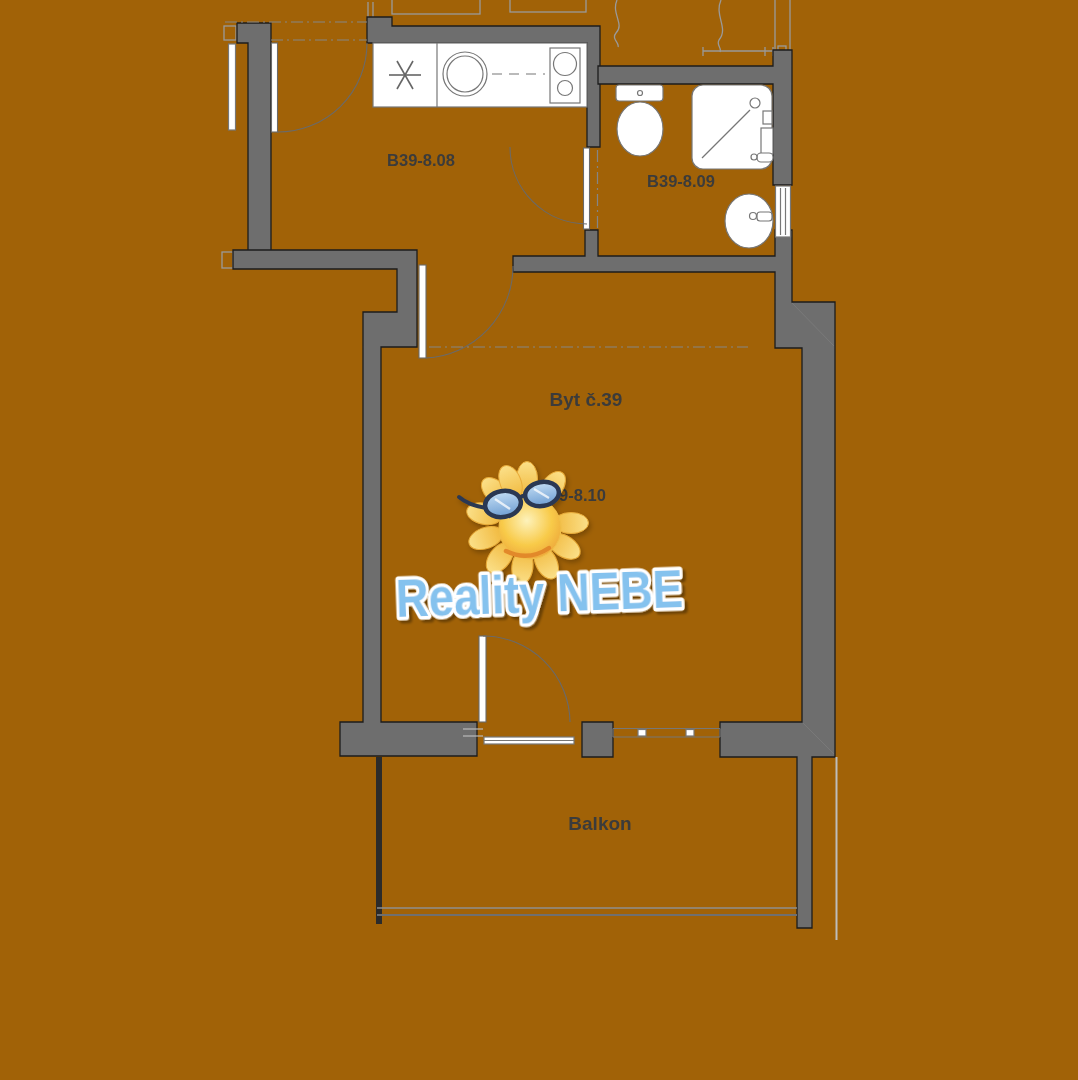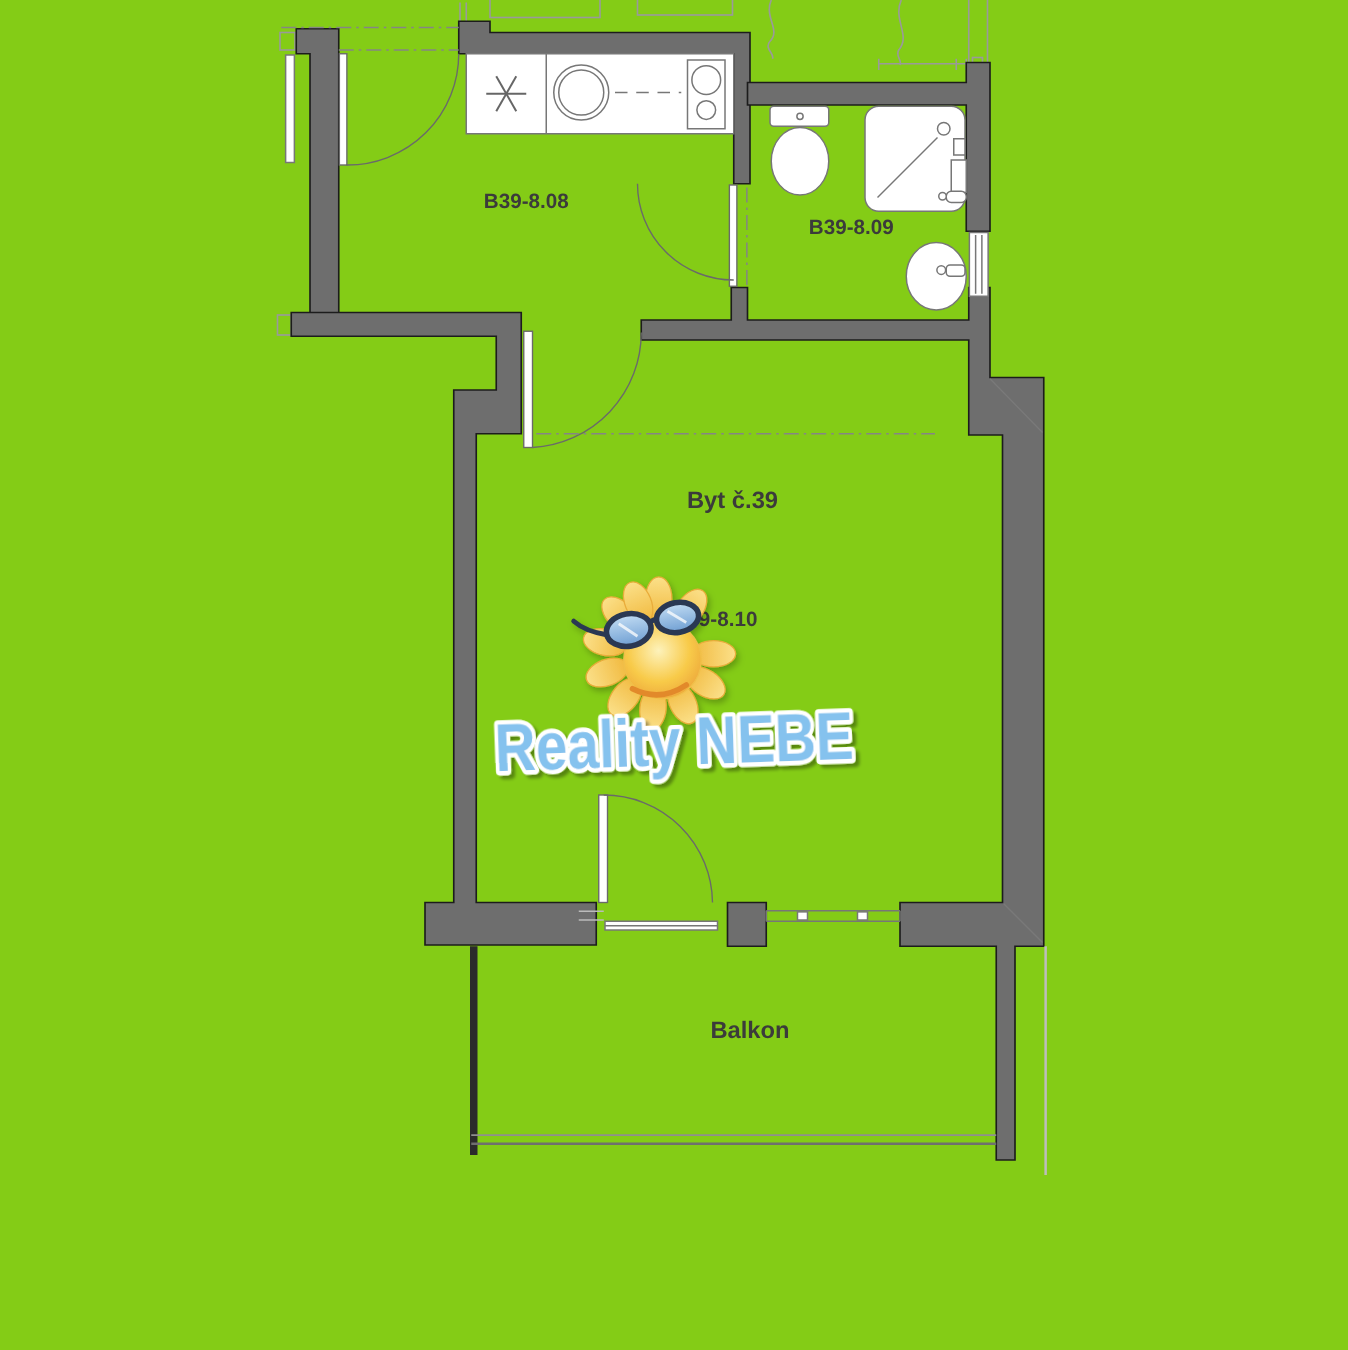--- a/index.html
+++ b/index.html
@@ -1,16 +1,16 @@
 <!DOCTYPE html>
 <html><head>
 <meta charset="utf-8">
 <style>
   html,body{margin:0;padding:0;background:#ffffff;}
-  #stage{position:relative;width:1078px;height:1080px;background:#84cc16;overflow:hidden;
+  #stage{position:relative;width:1078px;height:1080px;background:#a16207;overflow:hidden;
          font-family:"Liberation Sans",sans-serif;}
   svg{position:absolute;left:0;top:0;}
   .lbl{font-family:"Liberation Sans",sans-serif;font-weight:bold;fill:#3b3b3b;}
   .lbl-sm{font-size:16.5px;}
   .lbl-lg{font-size:19px;}
   .thin{stroke:#9a9a9a;stroke-width:1.3;fill:none;}
   .fix{stroke:#777777;stroke-width:1.2;fill:#ffffff;}
   .fixn{stroke:#777777;stroke-width:1.2;fill:none;}
   .leaf{fill:#ffffff;stroke:#6a6a6a;stroke-width:1.1;}
   .arc{fill:none;stroke:#6a6a6a;stroke-width:1.1;}

